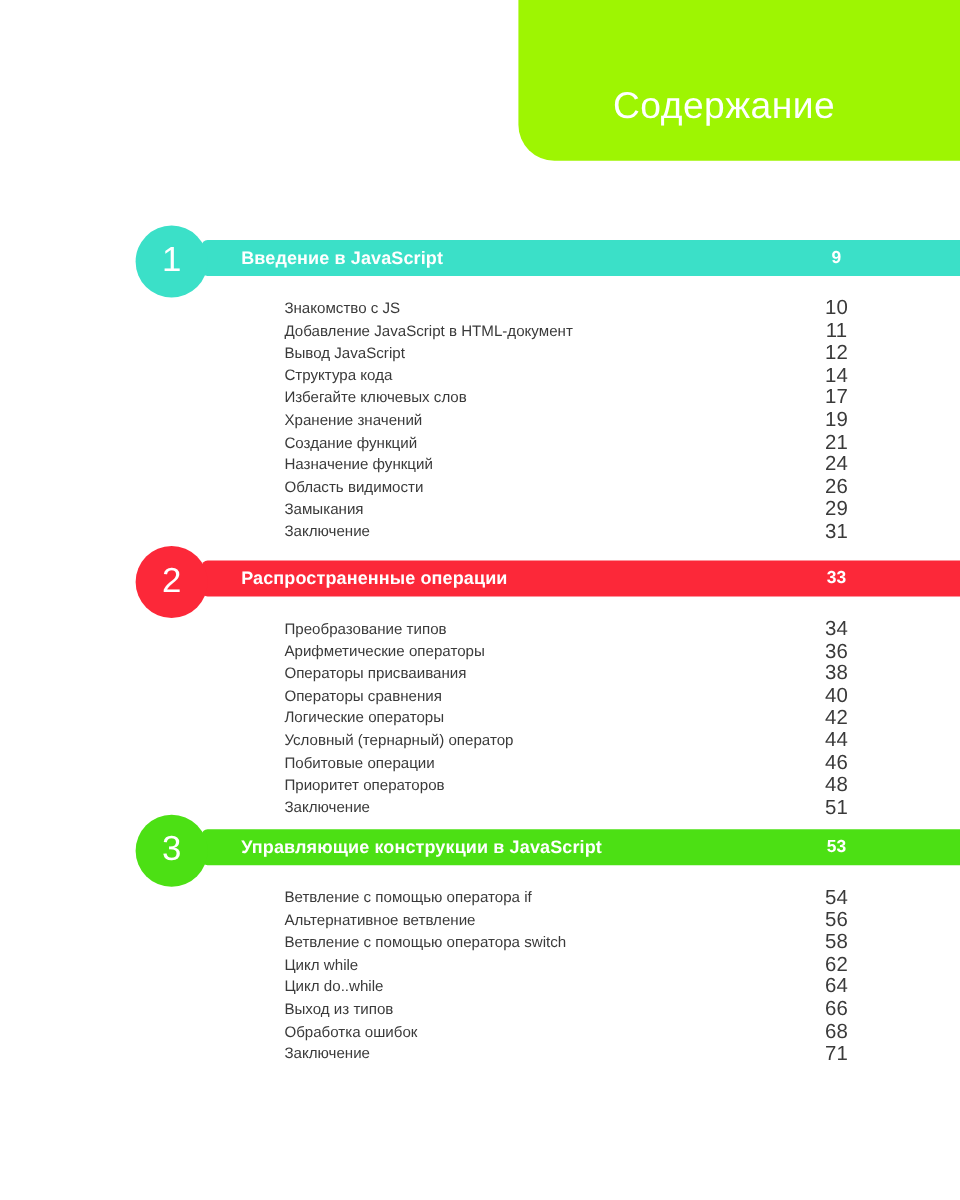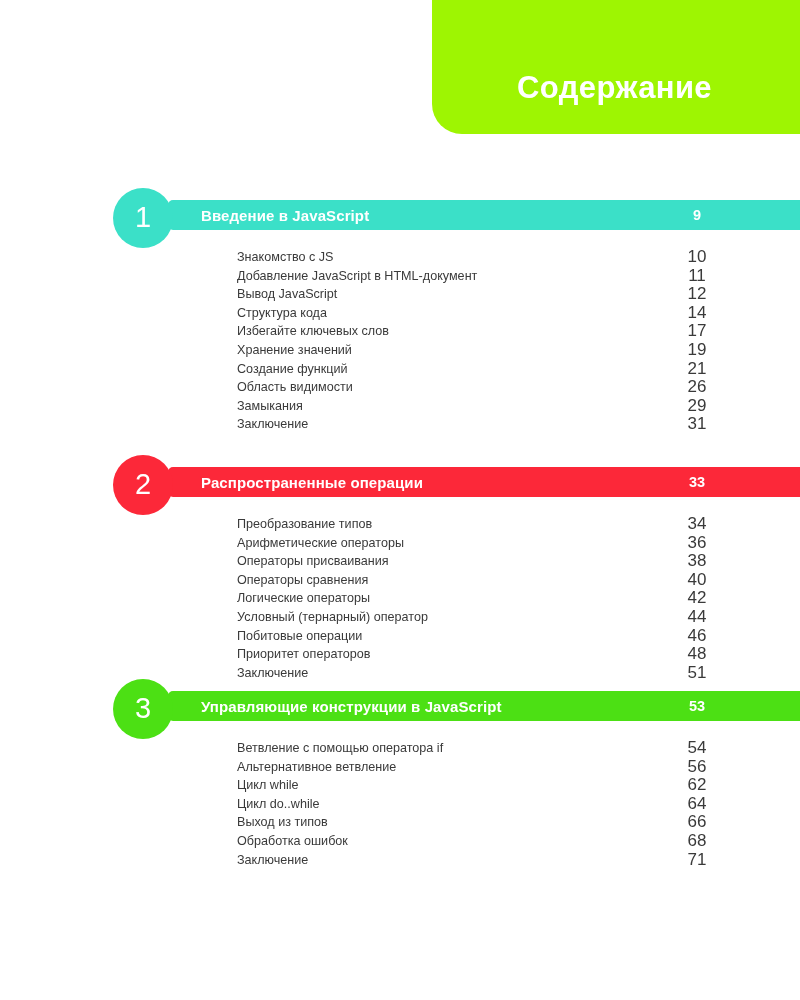--- a/index.html
+++ b/index.html
@@ -18,24 +18,24 @@
   
   .header-banner {
     position:absolute;
     left:432px; top:0;
     width:368px; height:134px;
     background:#9ef502;
     border-bottom-left-radius:30px;
   }
   .header-title {
     position:absolute;
-    right:88px; bottom:28px;
+    right:104px; bottom:28px;
     color:#ffffff;
     font-size:31px;
-    font-weight:bold;
+    font-weight:normal;
     letter-spacing:0.4px;
     white-space:nowrap;
   }
 
   
   .chapter { position:absolute; left:0; width:800px; }
 
   .chapter-bar {
     position:absolute;
     left:168px; top:12px;
@@ -148,20 +148,24 @@
           </div>
           <div class="section-row">
             <div class="section-title">Хранение значений</div>
             <div class="section-page">19</div>
           </div>
           <div class="section-row">
             <div class="section-title">Создание функций</div>
             <div class="section-page">21</div>
           </div>
           <div class="section-row">
+            <div class="section-title">Назначение функций</div>
+            <div class="section-page">24</div>
+          </div>
+          <div class="section-row">
             <div class="section-title">Область видимости</div>
             <div class="section-page">26</div>
           </div>
           <div class="section-row">
             <div class="section-title">Замыкания</div>
             <div class="section-page">29</div>
           </div>
           <div class="section-row">
             <div class="section-title">Заключение</div>
             <div class="section-page">31</div>
@@ -224,20 +228,24 @@
         <div class="sections">
           <div class="section-row">
             <div class="section-title">Ветвление с помощью оператора if</div>
             <div class="section-page">54</div>
           </div>
           <div class="section-row">
             <div class="section-title">Альтернативное ветвление</div>
             <div class="section-page">56</div>
           </div>
           <div class="section-row">
+            <div class="section-title">Ветвление с помощью оператора switch</div>
+            <div class="section-page">58</div>
+          </div>
+          <div class="section-row">
             <div class="section-title">Цикл while</div>
             <div class="section-page">62</div>
           </div>
           <div class="section-row">
             <div class="section-title">Цикл do..while</div>
             <div class="section-page">64</div>
           </div>
           <div class="section-row">
             <div class="section-title">Выход из типов</div>
             <div class="section-page">66</div>

